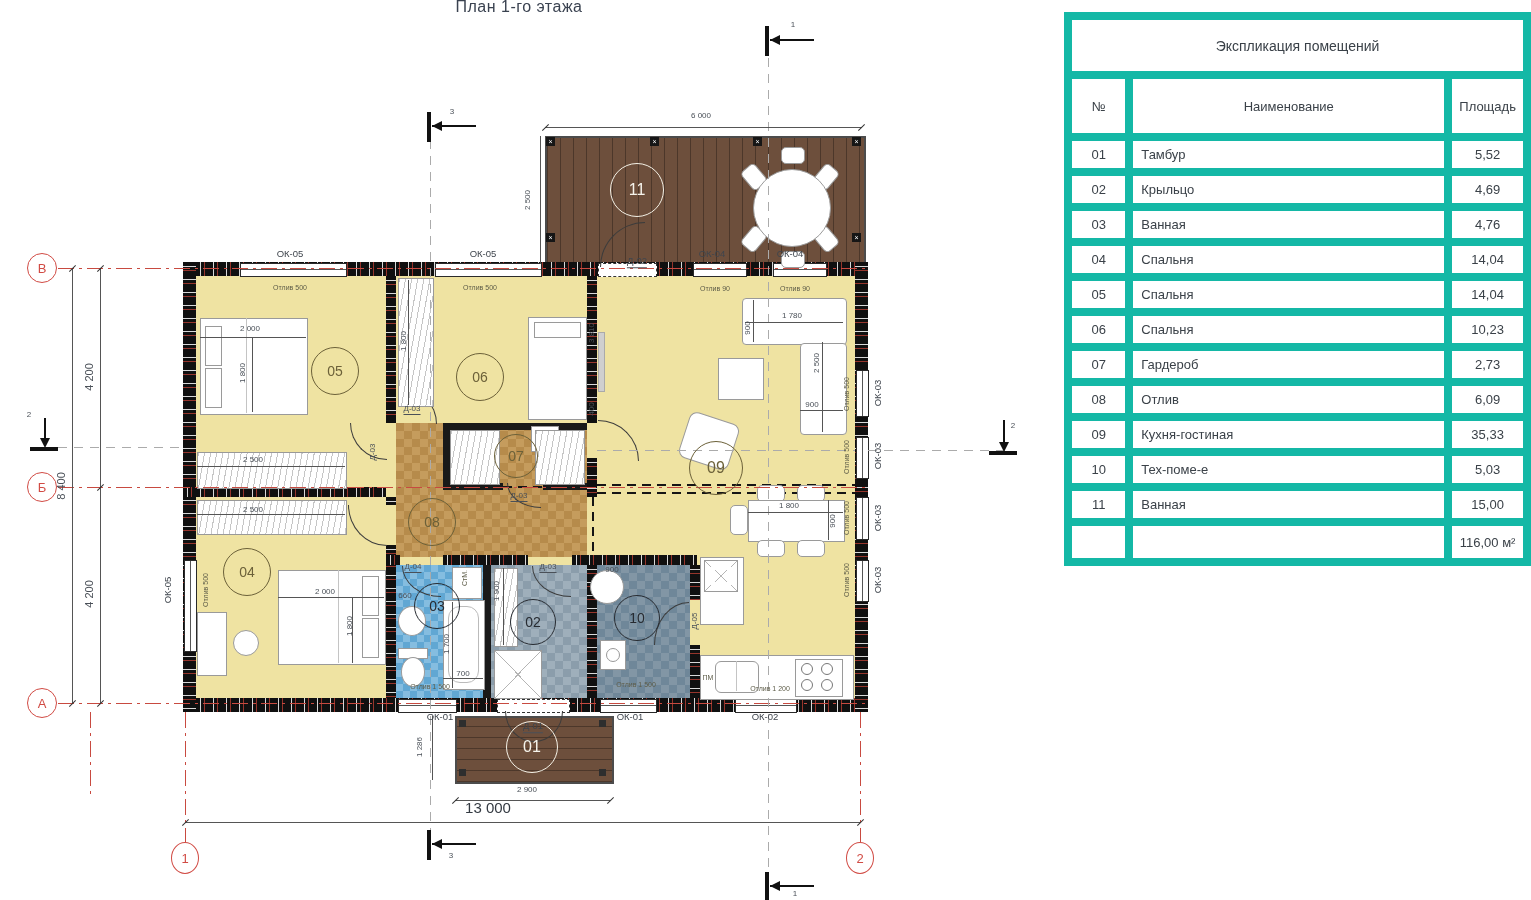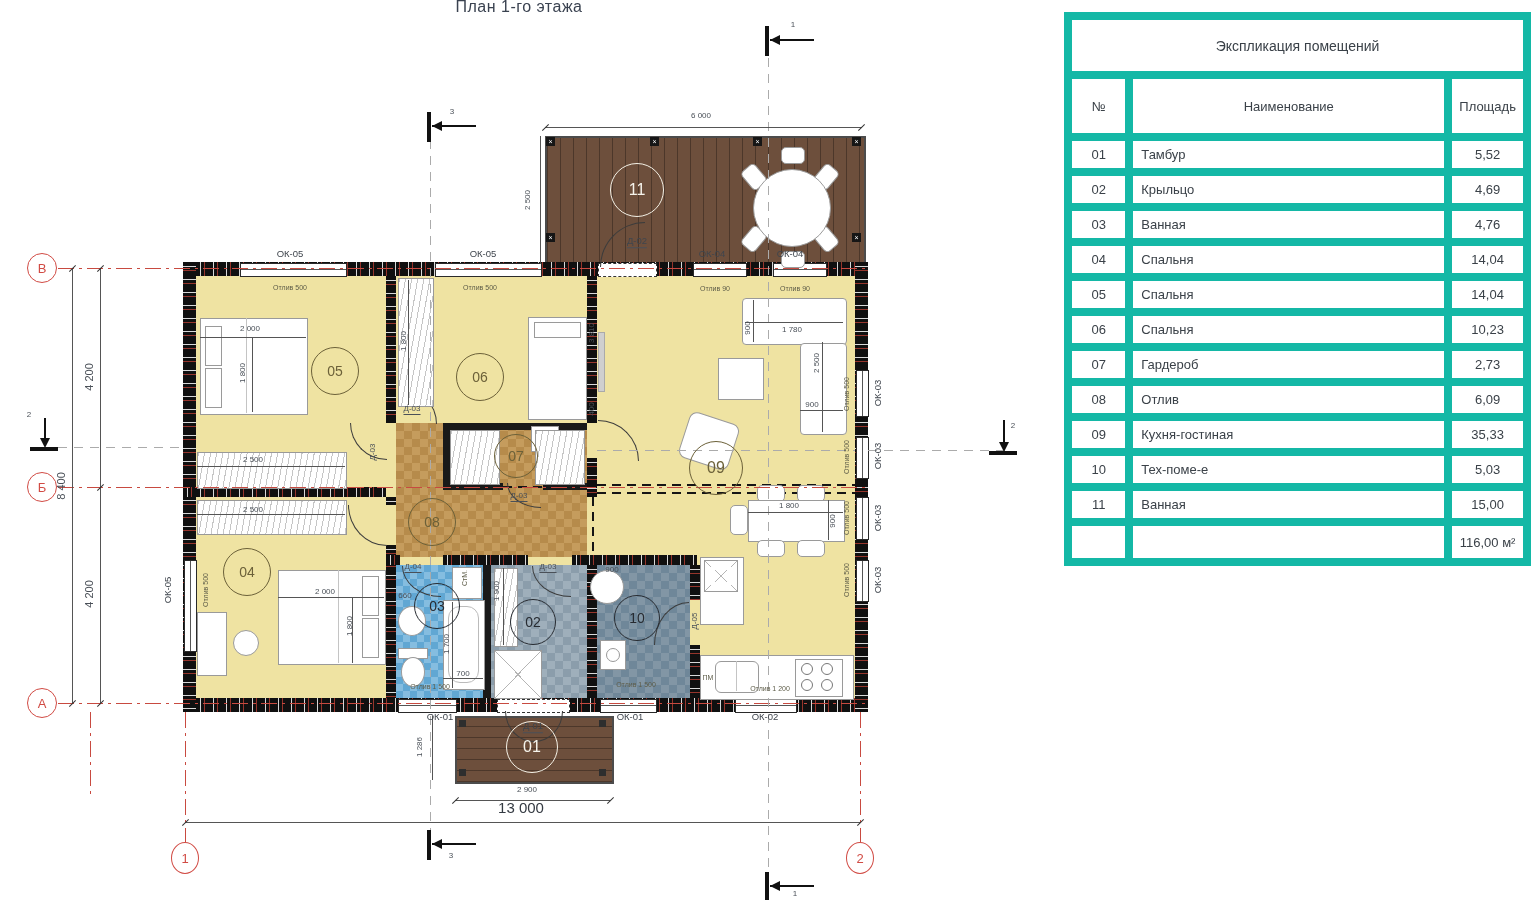--- a/index.html
+++ b/index.html
@@ -295,21 +295,21 @@
   <div class="bar" style="left:432px;top:843px;width:44px;height:2px"></div>
   <div class="arrL" style="left:432px;top:839px"></div>
   <div class="lbl" style="left:451px;top:856px">3</div>
   <div class="bar" style="left:765px;top:872px;width:4px;height:30px"></div>
   <div class="bar" style="left:770px;top:885px;width:44px;height:2px"></div>
   <div class="arrL" style="left:770px;top:881px"></div>
   <div class="lbl" style="left:795px;top:894px">1</div>
 
   <div class="lbl w" style="left:290px;top:254px">ОК-05</div>
   <div class="lbl w" style="left:483px;top:254px">ОК-05</div>
-  <div class="lbl w und" style="left:637px;top:242px">Д-02</div>
+  <div class="lbl w und" style="left:637px;top:262px">Д-02</div>
   <div class="lbl w" style="left:712px;top:254px">ОК-04</div>
   <div class="lbl w" style="left:790px;top:254px">ОК-04</div>
   <div class="lbl w rot" style="left:168px;top:590px">ОК-05</div>
   <div class="lbl w rot" style="left:878px;top:393px">ОК-03</div>
   <div class="lbl w rot" style="left:878px;top:456px">ОК-03</div>
   <div class="lbl w rot" style="left:878px;top:518px">ОК-03</div>
   <div class="lbl w rot" style="left:878px;top:580px">ОК-03</div>
   <div class="lbl w" style="left:440px;top:717px">ОК-01</div>
   <div class="lbl w" style="left:630px;top:717px">ОК-01</div>
   <div class="lbl w" style="left:765px;top:717px">ОК-02</div>
@@ -334,33 +334,33 @@
   <div class="lbl tiny" style="left:636px;top:684px">Отлив 1 500</div>
   <div class="lbl tiny" style="left:770px;top:688px">Отлив 1 200</div>
   <div class="lbl tiny" style="left:708px;top:677px">ПМ</div>
   <div class="lbl tiny rot" style="left:464px;top:578px">СтМ.</div>
 
   <div class="lbl" style="left:701px;top:116px">6 000</div>
   <div class="lbl rot" style="left:528px;top:200px">2 500</div>
   <div class="lbl med rot" style="left:61px;top:486px">8 400</div>
   <div class="lbl med rot" style="left:89px;top:377px">4 200</div>
   <div class="lbl med rot" style="left:89px;top:594px">4 200</div>
-  <div class="lbl big" style="left:521px;top:807px">13 000</div>
+  <div class="lbl big" style="left:488px;top:807px">13 000</div>
   <div class="lbl" style="left:527px;top:790px">2 900</div>
   <div class="lbl rot" style="left:420px;top:747px">1 286</div>
   <div class="lbl" style="left:250px;top:329px">2 000</div>
   <div class="lbl" style="left:325px;top:592px">2 000</div>
   <div class="lbl rot" style="left:243px;top:373px">1 800</div>
   <div class="lbl rot" style="left:404px;top:341px">1 800</div>
   <div class="lbl rot" style="left:350px;top:626px">1 800</div>
   <div class="lbl" style="left:789px;top:506px">1 800</div>
   <div class="lbl" style="left:253px;top:460px">2 500</div>
   <div class="lbl" style="left:253px;top:510px">2 500</div>
   <div class="lbl rot" style="left:817px;top:363px">2 500</div>
-  <div class="lbl" style="left:792px;top:330px">1 780</div>
+  <div class="lbl" style="left:792px;top:316px">1 780</div>
   <div class="lbl rot" style="left:748px;top:328px">900</div>
   <div class="lbl" style="left:812px;top:405px">900</div>
   <div class="lbl rot" style="left:833px;top:521px">900</div>
   <div class="lbl rot" style="left:497px;top:591px">1 900</div>
   <div class="lbl rot" style="left:447px;top:644px">1 700</div>
   <div class="lbl" style="left:463px;top:674px">700</div>
   <div class="lbl" style="left:405px;top:596px">660</div>
   <div class="lbl" style="left:612px;top:570px">900</div>
   <div class="lbl rot" style="left:592px;top:333px">3 810</div>
   <div class="lbl rot" style="left:592px;top:409px">400</div>

